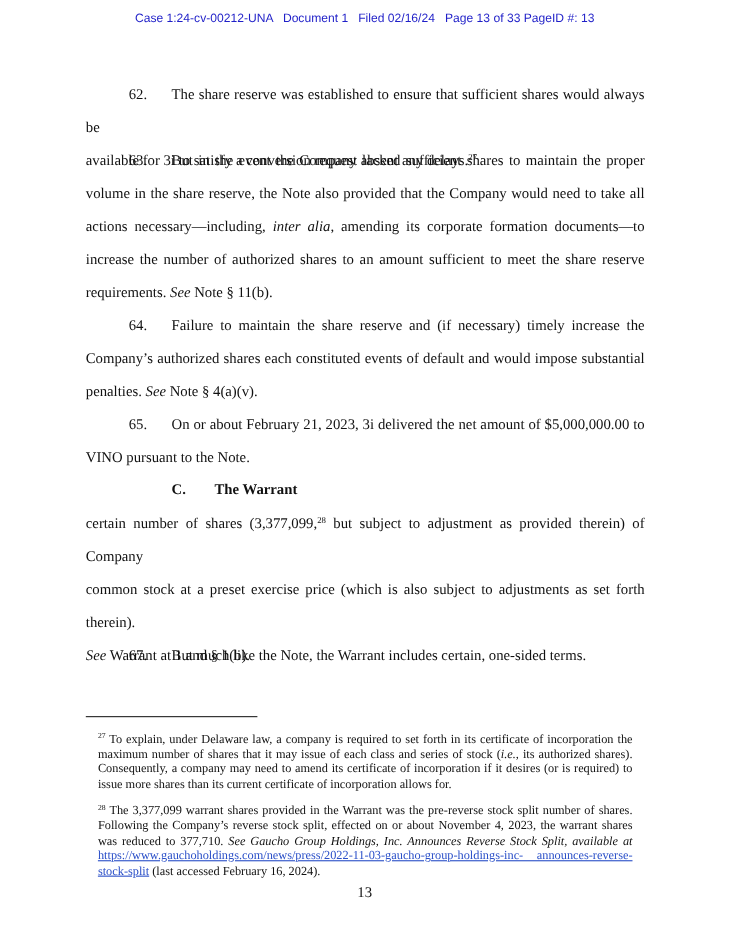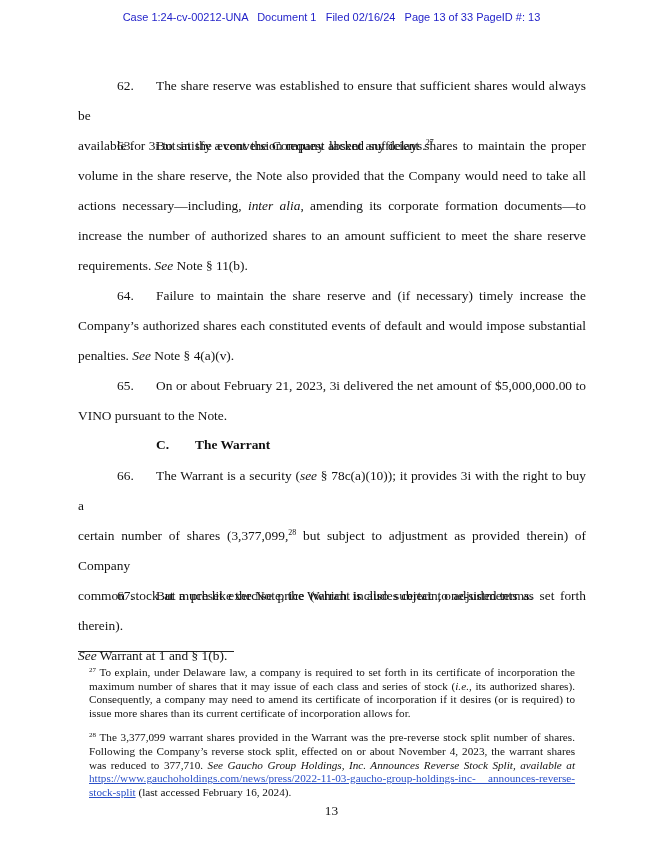--- a/index.html
+++ b/index.html
@@ -63,21 +63,20 @@
   </div>
 
   <div class="para" style="top:371px;">
     <div class="justline"><span class="num">65.</span><span>On or about February 21, 2023, 3i delivered the net amount of $5,000,000.00 to</span></div>
     <div><span>VINO pursuant to the Note.</span></div>
   </div>
 
   <div class="heading" style="top:437px;"><span class="letter">C.</span><span>The Warrant</span></div>
 
   <div class="para" style="top:461px;">
-    <div class="justline"><span class="num">66.</span><span>The Warrant is a security (</span><i>see</i><span> § 78c(a)(10)); it provides 3i with the right to buy a</span></div>
     <div class="justline"><span>certain number of shares (3,377,099,</span><sup>28</sup><span> but subject to adjustment as provided therein) of Company</span></div>
     <div class="justline"><span>common stock at a preset exercise price (which is also subject to adjustments as set forth therein).</span></div>
     <div><i>See</i><span> Warrant at 1 and § 1(b).</span></div>
   </div>
 
   <div class="para" style="top:581px;">
     <div><span class="num">67.</span><span>But much like the Note, the Warrant includes certain, one-sided terms.</span></div>
   </div>
 </div>
 

